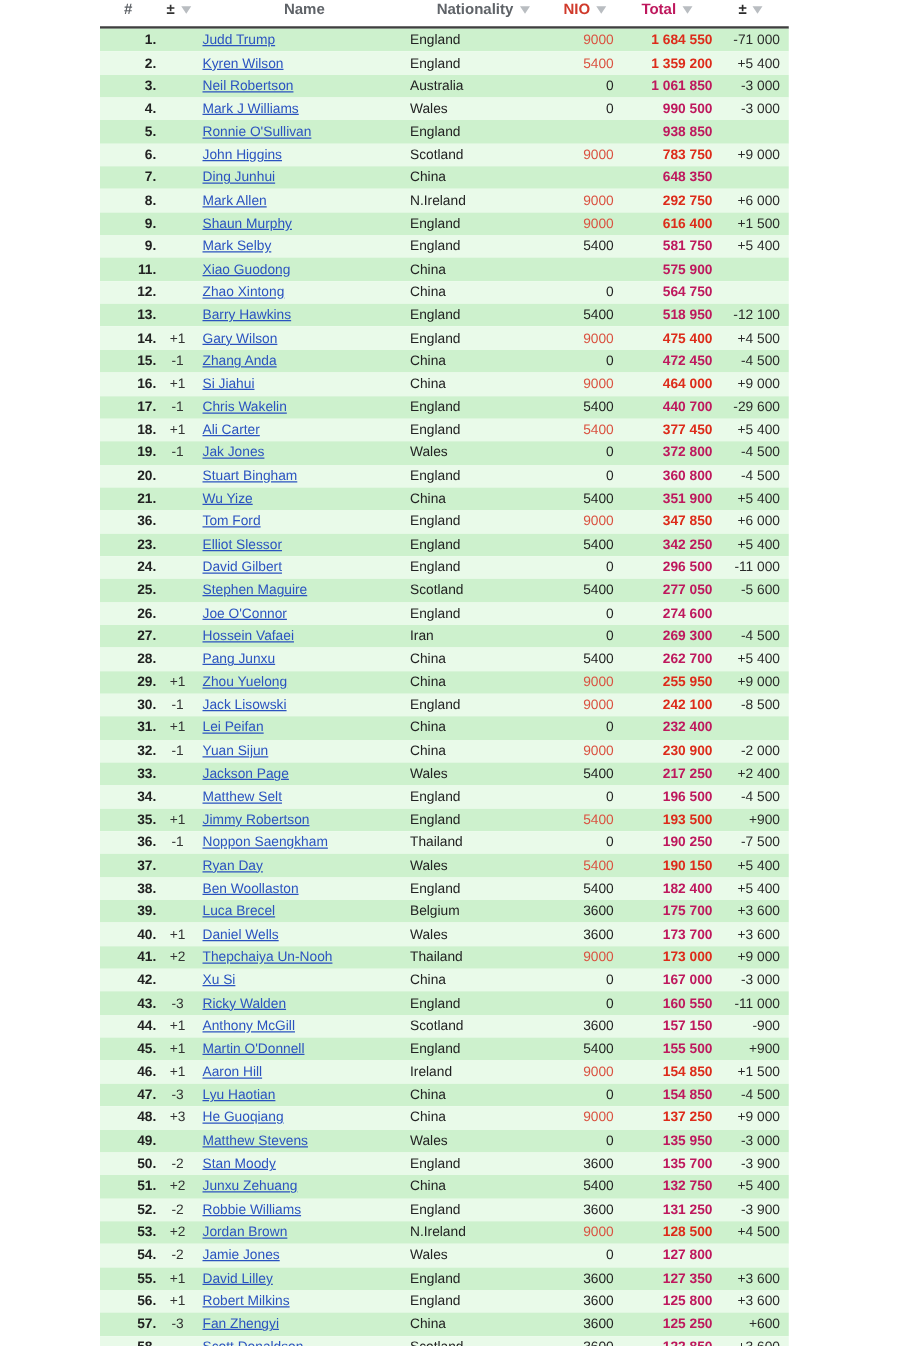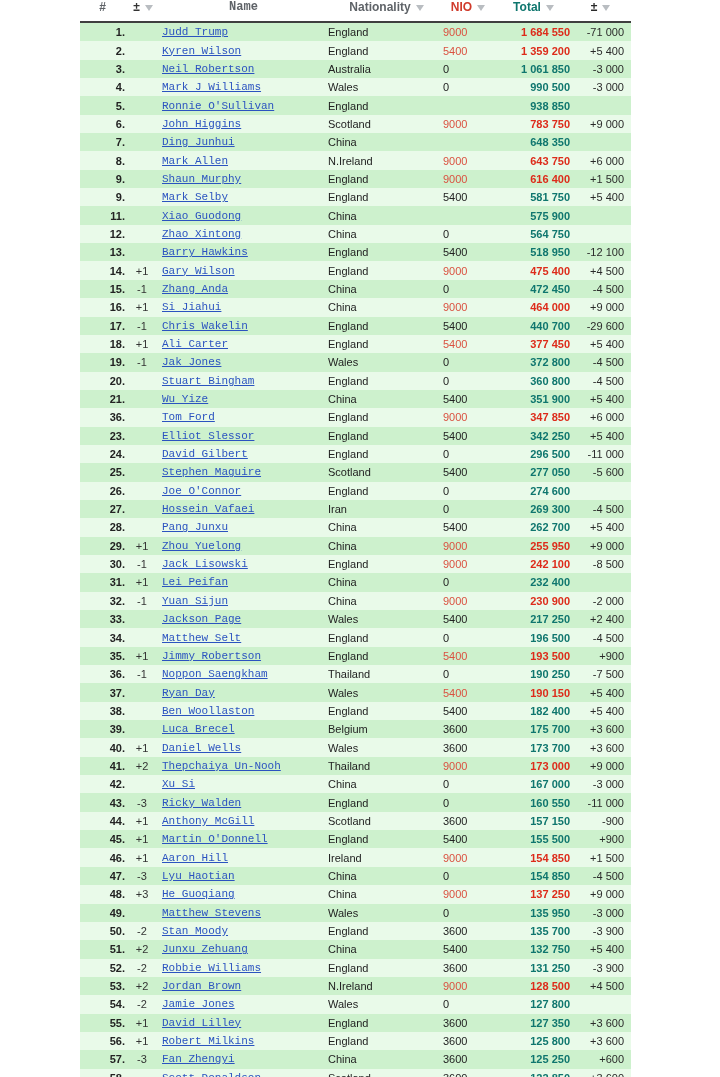--- a/index.html
+++ b/index.html
@@ -18,24 +18,24 @@
   .hcell.red .lbl{color:#d03a2b;}
   .sorticon{width:0;height:0;border-left:4px solid transparent;border-right:4px solid transparent;
             border-top:6px solid #b9bdc1;margin-left:3px;margin-top:2px;}
   
   .tr{display:flex;height:18.35px;align-items:center;font-size:11px;color:#222;white-space:nowrap;}
   .tr.odd {background:#cdf1cd;}
   .tr.even{background:#e9fae9;}
   .td{overflow:hidden;}
   .c-rank {width:45px;text-align:right;font-weight:bold;padding-right:0;box-sizing:border-box;}
   .c-move {width:34px;text-align:center;color:#333;}
-  .c-name {width:166px;text-align:left;padding-left:3px;box-sizing:border-box;font-family:Liberation Mono, monospace;}
+  .c-name {width:166px;text-align:left;padding-left:3px;box-sizing:border-box;}
   .c-nat  {width:118px;text-align:left;padding-left:3px;box-sizing:border-box;}
-  .c-nio  {width:52px;text-align:left;padding-right:4px;box-sizing:border-box;color:#222;}
-  .c-total{width:80px;text-align:right;padding-right:5px;box-sizing:border-box;font-weight:bold;color:#0f766e;}
+  .c-nio  {width:52px;text-align:right;padding-right:4px;box-sizing:border-box;color:#222;}
+  .c-total{width:80px;text-align:right;padding-right:5px;box-sizing:border-box;font-weight:bold;color:#be185d;}
   .c-chg  {width:56px;text-align:right;padding-right:7px;box-sizing:border-box;color:#2a2a2a;}
   .tr.live .c-nio{color:#da5140;}
   .tr.live .c-total{color:#dd2b1a;}
   .namelink{color:#2b53c0;text-decoration:underline;cursor:pointer;}
 </style>
 </head>
 <body>
 
 <div class="tablewrap">
   <div class="thead">
@@ -131,21 +131,21 @@
         <div class="td c-nio"></div>
         <div class="td c-total">648 350</div>
         <div class="td c-chg"></div>
       </div>
       <div class="tr even live">
         <div class="td c-rank">8.</div>
         <div class="td c-move"></div>
         <div class="td c-name"><span class="namelink">Mark Allen</span></div>
         <div class="td c-nat">N.Ireland</div>
         <div class="td c-nio">9000</div>
-        <div class="td c-total">643 750</div>
+        <div class="td c-total">292 750</div>
         <div class="td c-chg">+6 000</div>
       </div>
       <div class="tr odd live">
         <div class="td c-rank">9.</div>
         <div class="td c-move"></div>
         <div class="td c-name"><span class="namelink">Shaun Murphy</span></div>
         <div class="td c-nat">England</div>
         <div class="td c-nio">9000</div>
         <div class="td c-total">616 400</div>
         <div class="td c-chg">+1 500</div>

